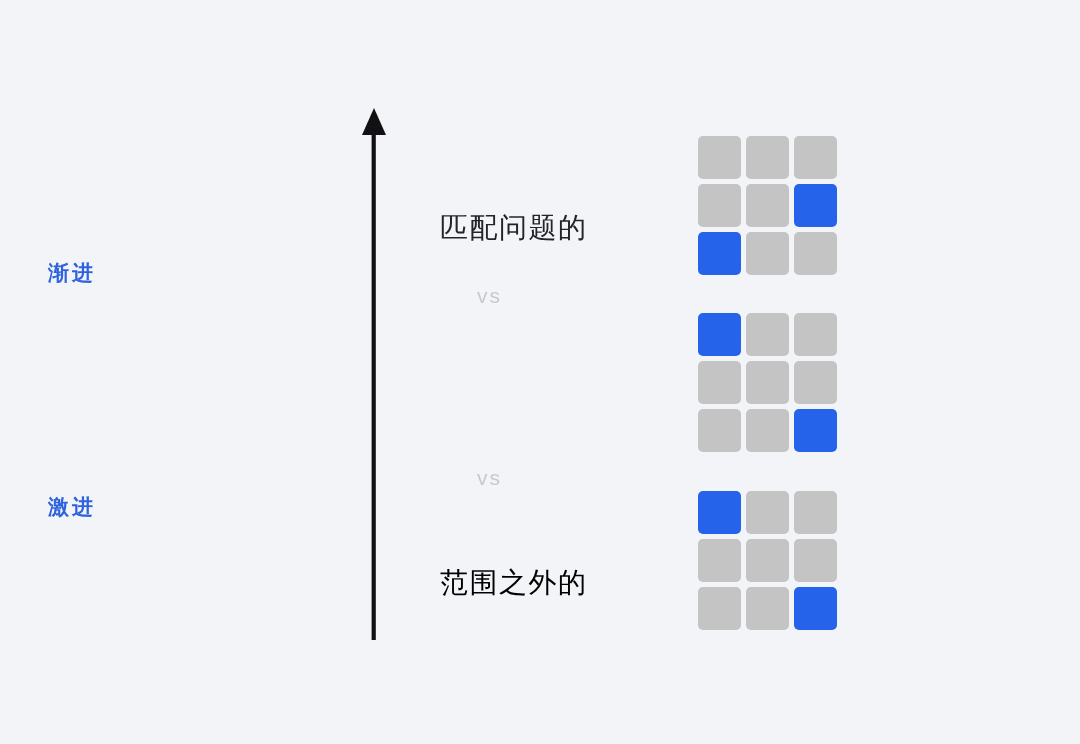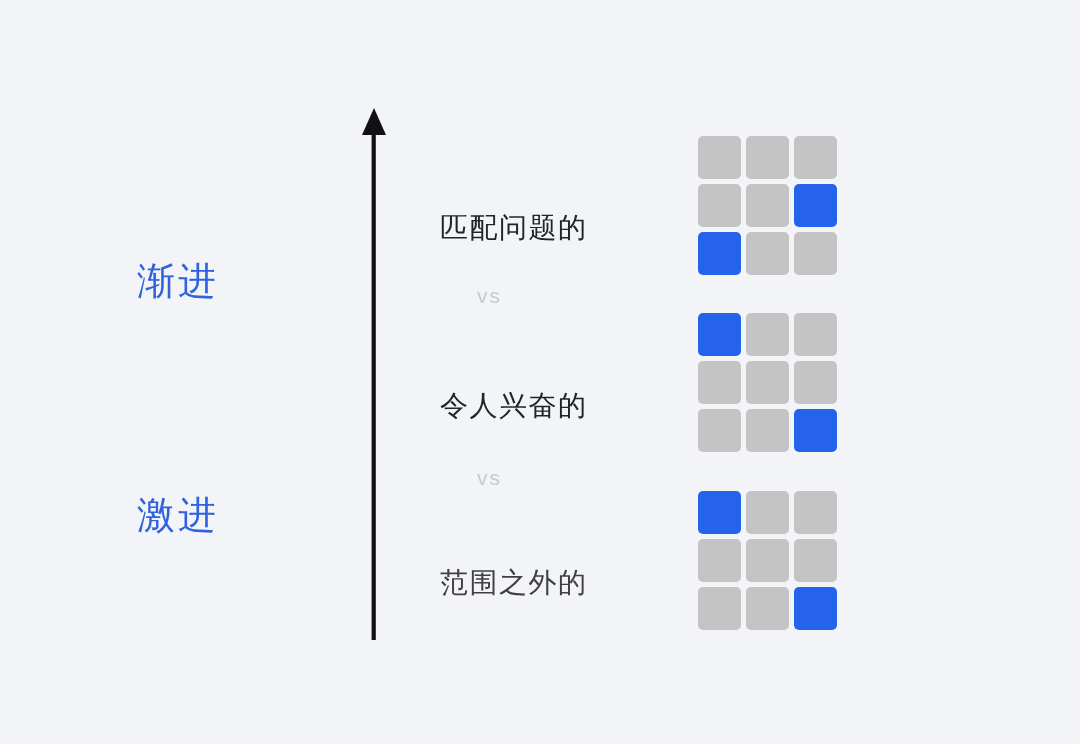--- a/index.html
+++ b/index.html
@@ -30,23 +30,23 @@
     width: 36px;
     height: 538px;
   }
   .axis svg { display: block; }
 
   
   .axis-label {
     position: absolute;
     right: 0;
     width: 260px;
-    text-align: center;
-    font-size: 38px;
-    font-weight: 400;
+    text-align: left;
+    font-size: 21px;
+    font-weight: 700;
     letter-spacing: 3px;
     color: #2f63dd;
     white-space: nowrap;
     line-height: 1;
   }
   .axis-label-wrap {
     position: absolute;
     left: 48px;
     width: 260px;
   }
@@ -146,39 +146,36 @@
       <div class="cell" style="background: rgb(196, 196, 196);"></div>
       <div class="cell" style="background: rgb(196, 196, 196);"></div>
       <div class="cell on" style="background: rgb(37, 99, 235);"></div>
       <div class="cell on" style="background: rgb(37, 99, 235);"></div>
       <div class="cell" style="background: rgb(196, 196, 196);"></div>
       <div class="cell" style="background: rgb(196, 196, 196);"></div>
     </div>
 
   <div class="vs" id="vs-0" style="color: rgb(198, 201, 206);">vs</div>
 
-  <div class="row" id="row-1">
-    <div class="row-label" style="color: rgb(34, 36, 42);">令人兴奋的</div>
-  </div>
   <div class="grid" id="grid-1">
       <div class="cell on" style="background: rgb(37, 99, 235);"></div>
       <div class="cell" style="background: rgb(196, 196, 196);"></div>
       <div class="cell" style="background: rgb(196, 196, 196);"></div>
       <div class="cell" style="background: rgb(196, 196, 196);"></div>
       <div class="cell" style="background: rgb(196, 196, 196);"></div>
       <div class="cell" style="background: rgb(196, 196, 196);"></div>
       <div class="cell" style="background: rgb(196, 196, 196);"></div>
       <div class="cell" style="background: rgb(196, 196, 196);"></div>
       <div class="cell on" style="background: rgb(37, 99, 235);"></div>
     </div>
 
   <div class="vs" id="vs-1" style="color: rgb(198, 201, 206);">vs</div>
 
   <div class="row" id="row-2">
-    <div class="row-label" style="color: #404040;">范围之外的</div>
+    <div class="row-label" style="color: #000000;">范围之外的</div>
   </div>
   <div class="grid" id="grid-2">
       <div class="cell on" style="background: rgb(37, 99, 235);"></div>
       <div class="cell" style="background: rgb(196, 196, 196);"></div>
       <div class="cell" style="background: rgb(196, 196, 196);"></div>
       <div class="cell" style="background: rgb(196, 196, 196);"></div>
       <div class="cell" style="background: rgb(196, 196, 196);"></div>
       <div class="cell" style="background: rgb(196, 196, 196);"></div>
       <div class="cell" style="background: rgb(196, 196, 196);"></div>
       <div class="cell" style="background: rgb(196, 196, 196);"></div>

